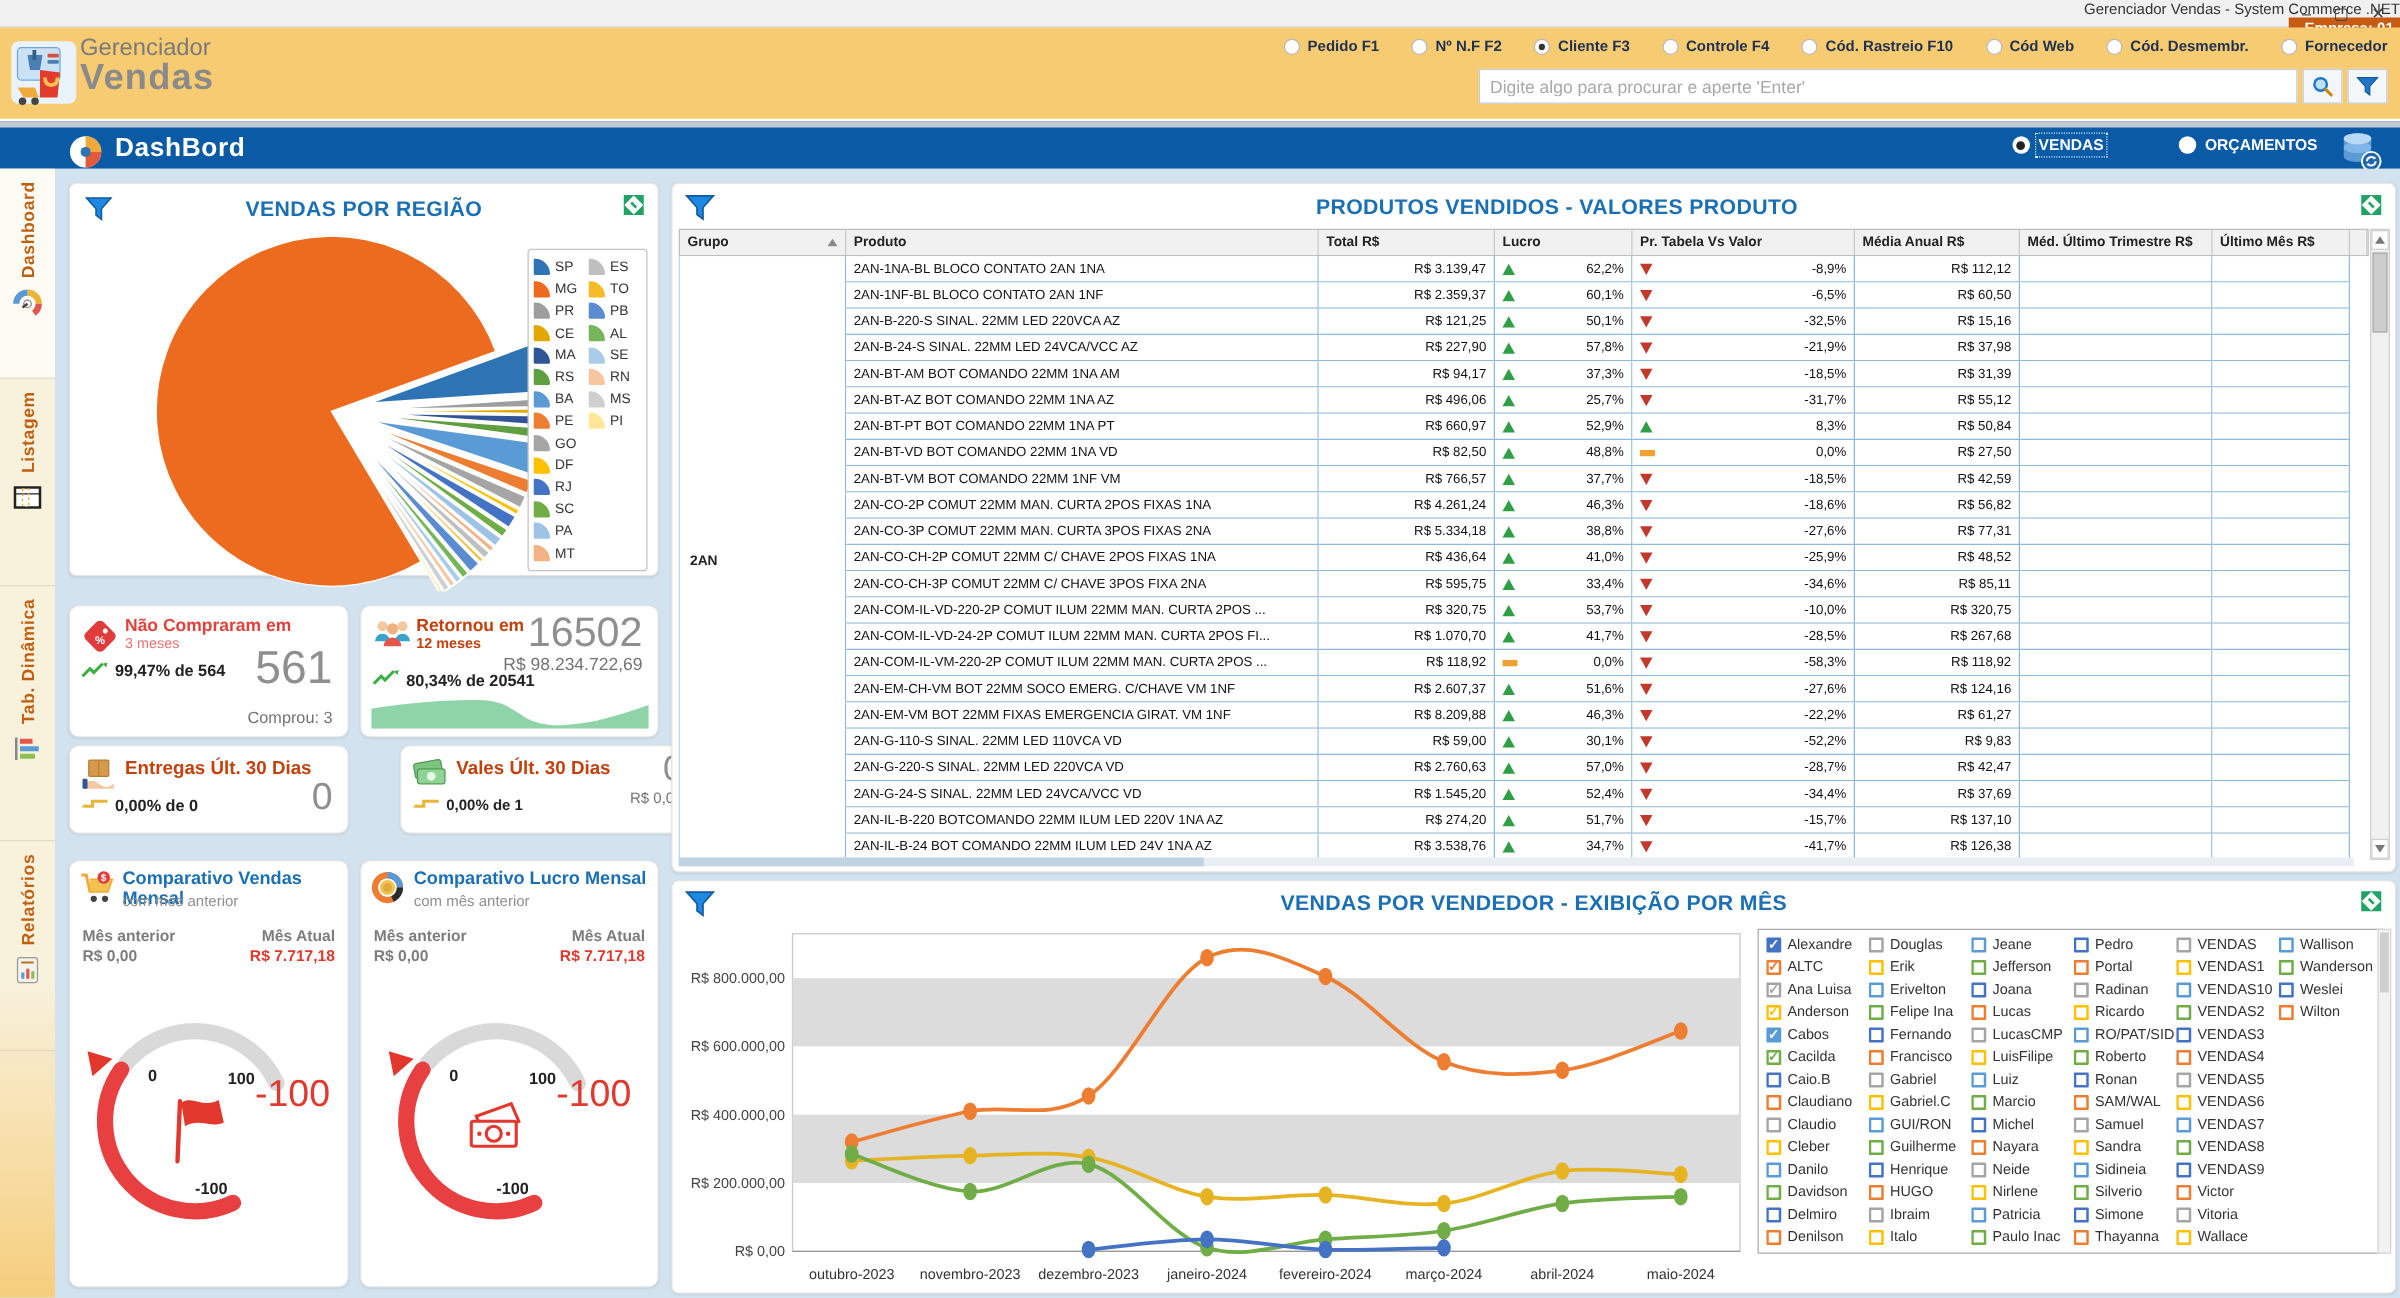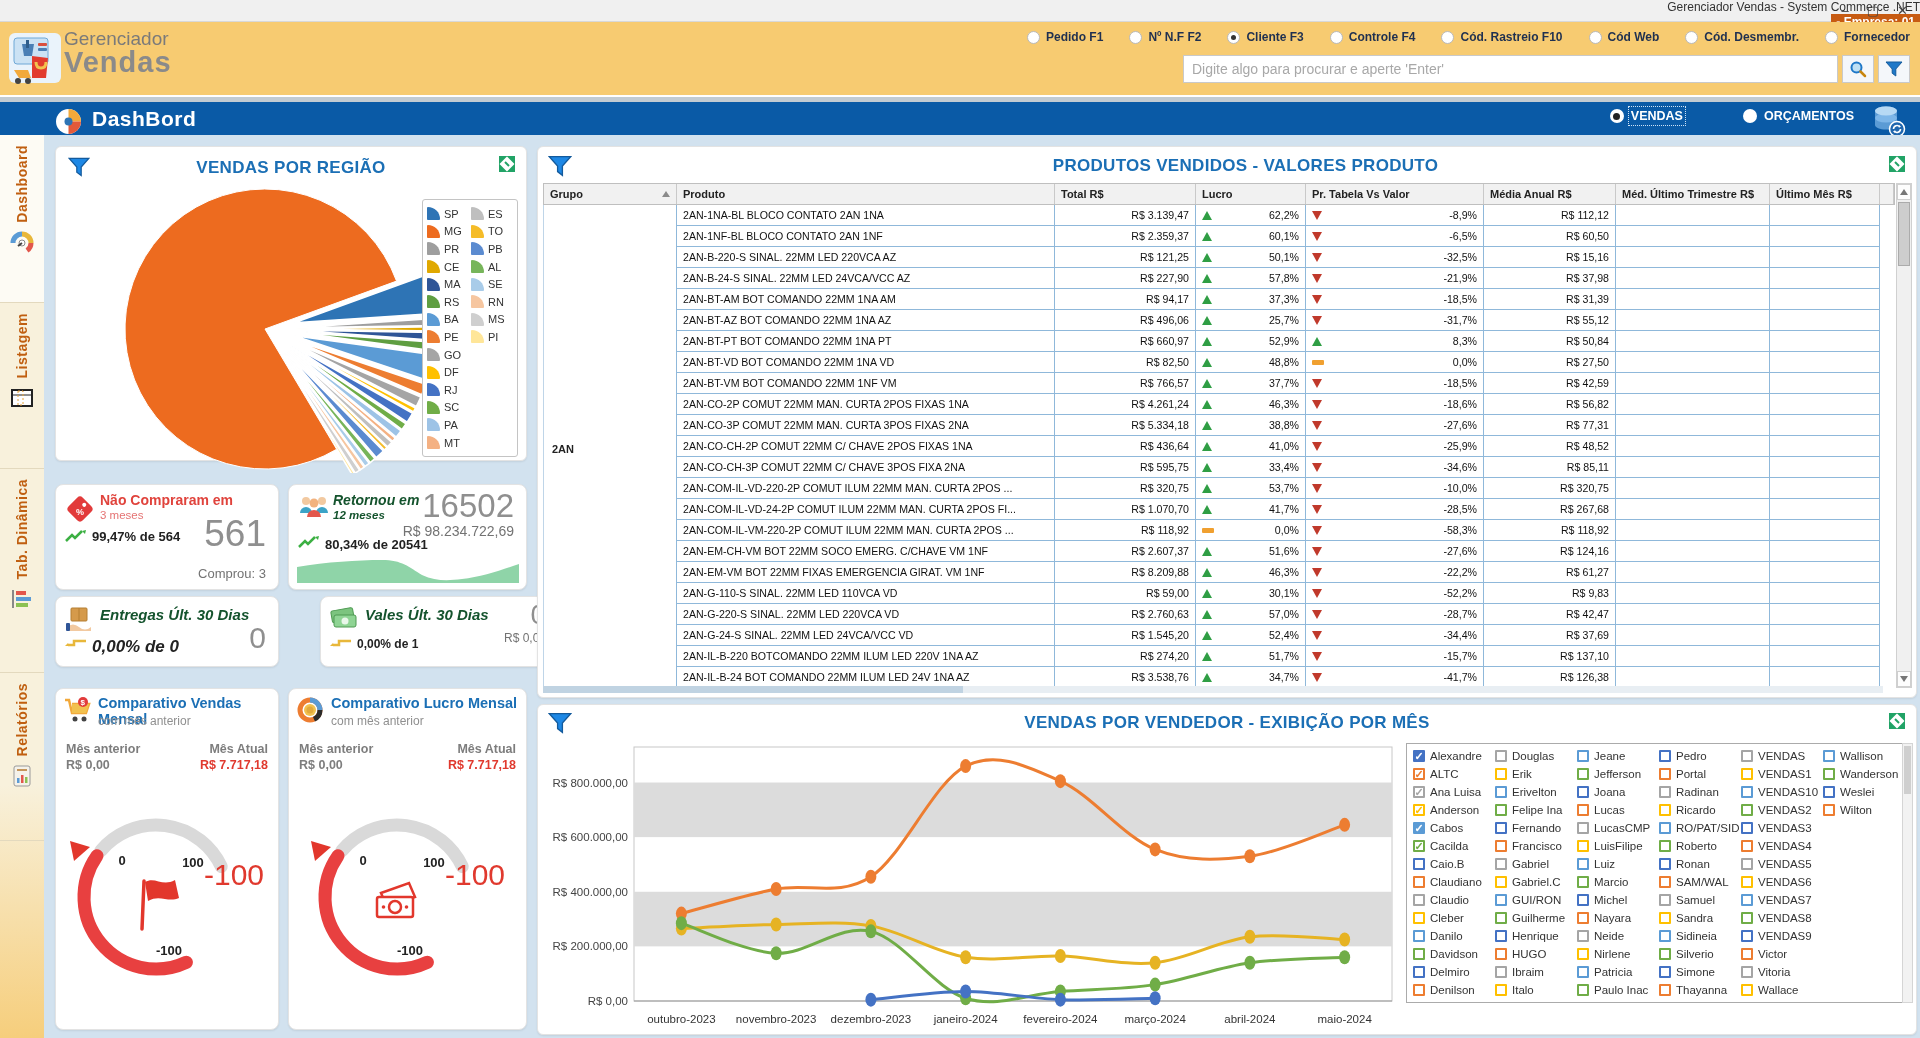--- a/index.html
+++ b/index.html
@@ -62,21 +62,21 @@
 
 
 .kcard { position:absolute; background:#fff; border:1px solid #E3E3E3; border-radius:8px; box-shadow:0 1px 2px rgba(0,0,0,.08); }
 #k1 { left:11px; top:349px; width:224px; height:106px;}
 #k2 { left:244px; top:349px; width:239px; height:106px;}
 #k3 { left:11px; top:461px; width:224px; height:71px;}
 #k4 { left:244px; top:461px; width:239px; height:71px;margin-left:32px;}
 .k-ico { position:absolute; left:8px; top:8px; }
 .k-title { position:absolute; left:44px; top:7px; font-size:14px; font-weight:bold; }
 .k-sub { position:absolute; left:44px; top:24px; font-size:11.5px; }
-.red-t { color:#E0433C; } .dark-t { color:#14532d;font-style:italic; }
+.red-t { color:#E0433C; } .dark-t { color:#c2410c; }
 .k-trend { position:absolute; left:8px; top:42px; }
 .k-pct { position:absolute; left:36px; top:44px; font-size:13px; font-weight:bold; color:#222;}
 .k-big { position:absolute; right:12px; font-size:37px; color:#8F8F8F; }
 .k-blue { position:absolute; color:#737373; font-size:13px; }
 .spark { position:absolute; left:8px; bottom:6px; }
 
 
 #g1 { left:11px; top:553px; width:224px; height:342px;}
 #g2 { left:244px; top:553px; width:239px; height:342px;}
 .g-ico { position:absolute; left:7px; top:7px; }
@@ -459,21 +459,21 @@
         <rect x="7" y="3" width="16" height="13" rx="1" fill="#D59A4B" stroke="#B57E32"></rect>
         <line x1="15" y1="3" x2="15" y2="16" stroke="#B57E32"></line>
         <path d="M3 22 q6 -5 12 0 q6 5 12 0 v4 h-24 z" fill="#F2C9A0"></path>
         <rect x="2" y="18" width="4" height="8" rx="1" fill="#2F5597"></rect>
       </svg>
     <div class="k-title dark-t" style="font-size:15px;top:9px;">Entregas Últ. 30 Dias</div>
     <svg class="k-trend" style="top:38px;" width="24" height="16" viewBox="0 0 24 16">
         <polyline points="22,6 10,6 10,10 4,10" fill="none" stroke="#E8B73A" stroke-width="2.5"></polyline>
         <path d="M4 10 l-4 0 3 -3 z" fill="#E8B73A" transform="translate(1,1)"></path>
       </svg>
-    <div class="k-pct" style="top:40px;font-size:17px;font-style:italic;">0,00% de 0</div>
+    <div class="k-pct" style="top:40px;font-size:13px;">0,00% de 0</div>
     <div class="k-big" style="top:24px;font-size:30px;">0</div>
   </div>
 
   <div class="kcard" id="k4">
     <svg class="k-ico" width="30" height="26" viewBox="0 0 30 26">
         <g transform="rotate(-10 15 13)">
           <rect x="3" y="4" width="22" height="12" rx="2" fill="#7CC47F" stroke="#4E9A52"></rect>
         </g>
         <rect x="5" y="10" width="22" height="12" rx="2" fill="#8FD494" stroke="#4E9A52"></rect>
         <circle cx="16" cy="16" r="3.5" fill="#fff" opacity=".8"></circle>

